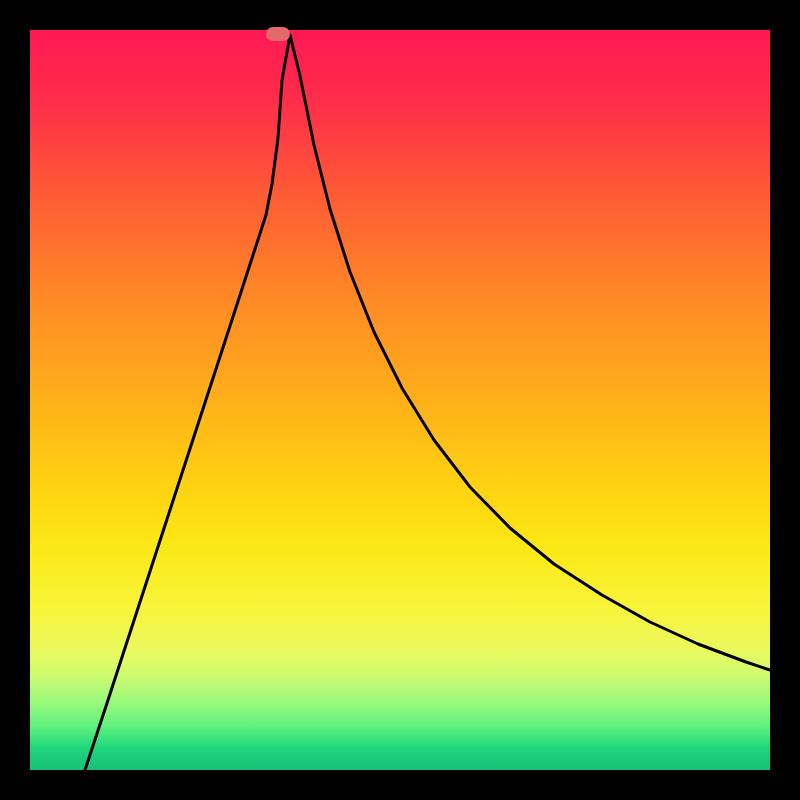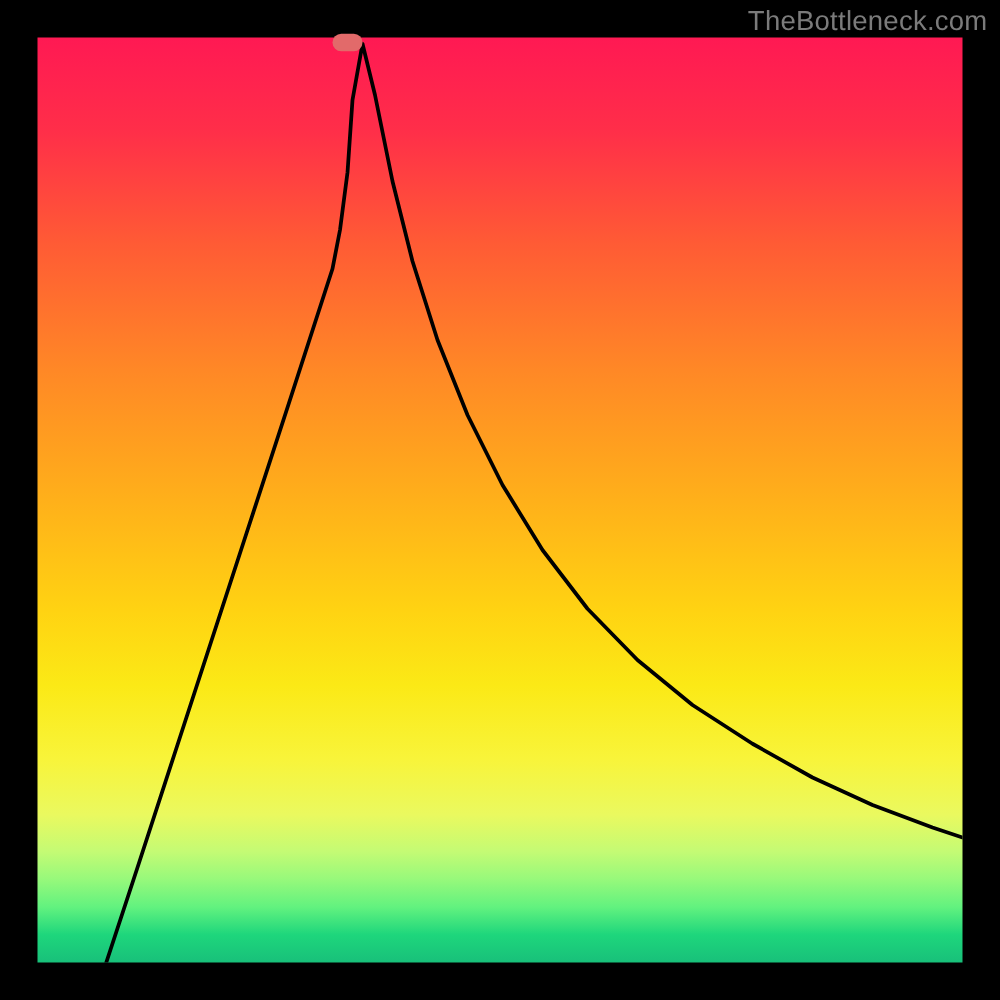--- a/index.html
+++ b/index.html
@@ -64,20 +64,19 @@
     height: 14px;
     background: #e26a6a;
     border-radius: 7px;
     transform: translate(-50%, -50%);
   }
 </style>
 </head>
 <body>
 
 <div class="frame">
-  <div class="watermark">TheBottleneck.com</div>
   <div class="plot-area">
     <svg viewBox="0 0 740 740" preserveAspectRatio="none">
       <path id="curve-path" d="M55 740 L80 664 L110 572 L140 480 L170 388 L200 296 L224 222 L236 185 L242 154 L248 108 L252 50 L260 5 L270 46 L284 115 L300 179 L320 242 L344 302 L372 358 L404 410 L440 457 L480 498 L524 534 L572 565 L620 592 L668 614 L716 632 L740 640" fill="none" stroke="#000" stroke-width="3" stroke-linejoin="round" stroke-linecap="round"></path>
     </svg>
     <div id="marker" class="marker" style="left: 248px; top: 4px;"></div>
   </div>
 </div>
 
 </body></html>

